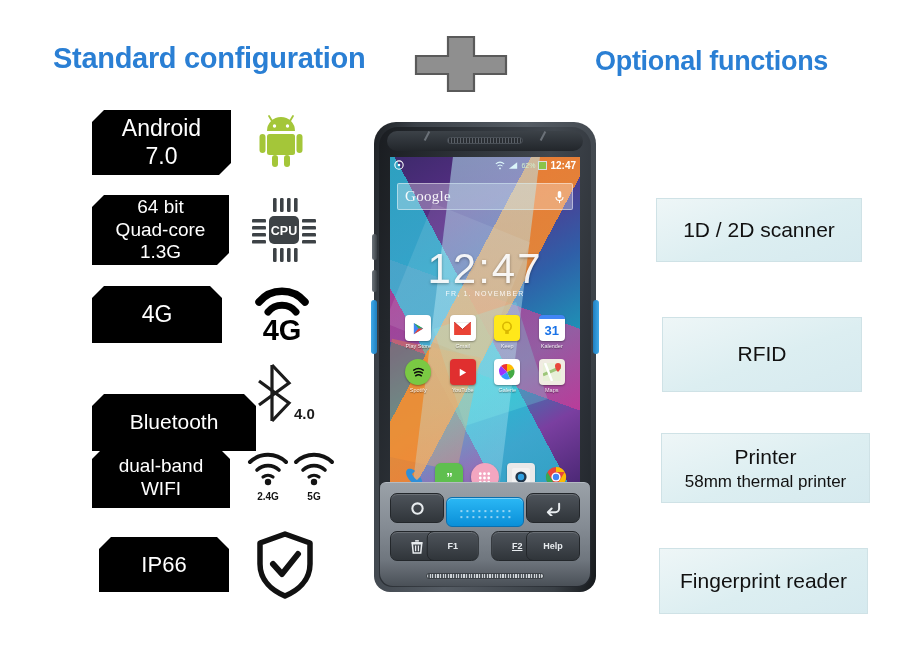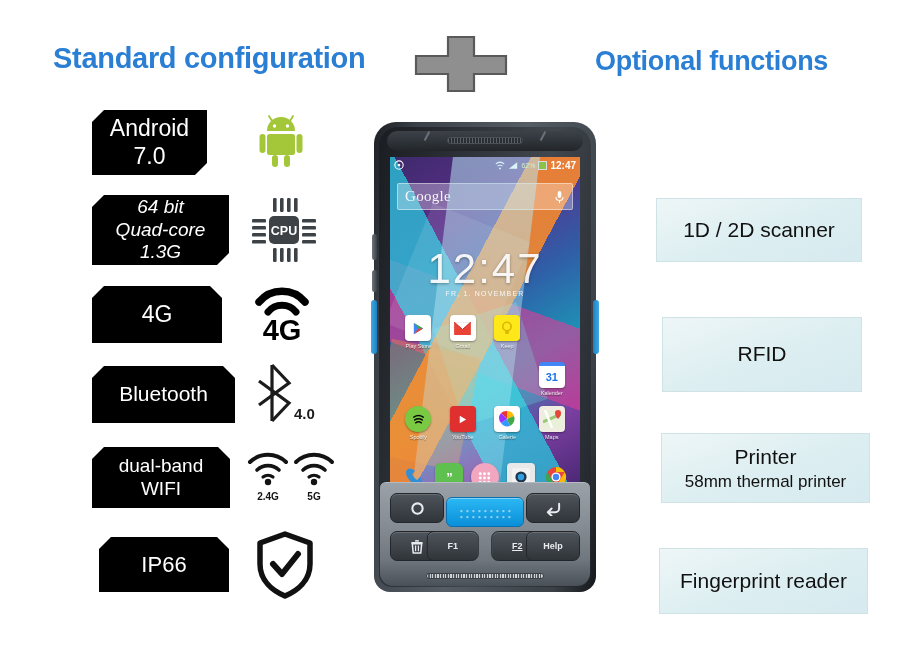--- a/index.html
+++ b/index.html
@@ -42,27 +42,27 @@
     -webkit-clip-path: polygon(12px 0, calc(100% - 12px) 0, 100% 12px, 100% 100%, 0 100%, 0 12px);
     clip-path: polygon(12px 0, calc(100% - 12px) 0, 100% 12px, 100% 100%, 0 100%, 0 12px);
   }
   .spec-icon {
     position:absolute;
     display:flex; align-items:center; justify-content:center;
   }
 
   
   #row-android  { left:92px;  top:110px; }
-  #row-android  .spec-box { width:115px; height:65px; font-size:23px; }
+  #row-android  .spec-box { width:139px; height:65px; font-size:23px; }
   #row-cpu      { left:92px;  top:195px; }
-  #row-cpu      .spec-box { width:137px; height:70px; font-size:19px;font-style:italic; }
+  #row-cpu      .spec-box { width:137px; height:70px; font-size:19px; }
   #row-4g       { left:92px;  top:286px; }
   #row-4g       .spec-box { width:130px; height:57px; font-size:23px; }
   #row-bt       { left:92px;  top:366px; }
-  #row-bt       .spec-box { width:143px; height:57px; font-size:21px; }
+  #row-bt       .spec-box { width:164px; height:57px; font-size:21px;margin-top:28px; }
   #row-wifi     { left:92px;  top:447px; }
   #row-wifi     .spec-box { width:138px; height:61px; font-size:19px; }
   #row-ip66     { left:99px;  top:537px; }
   #row-ip66     .spec-box { width:130px; height:55px; font-size:22px; }
 
   
   .opt-box {
     position:absolute;
     background:linear-gradient(160deg,#eef6f7 0%, #dceef1 55%, #d6eaef 100%);
     border:1px solid #cfe2e6;
@@ -444,21 +444,21 @@
         <div class="app">
           <div class="app-ic" style="background:#ffe81a;">
             <svg width="12" height="15" viewBox="0 0 12 15">
                 <circle cx="6" cy="5.5" r="4.2" fill="none" stroke="#d9b800" stroke-width="1.6"></circle>
                 <rect x="4.2" y="9.5" width="3.6" height="3.4" fill="#d9b800"></rect>
               </svg>
           </div>
           <div class="app-lbl">Keep</div>
         </div>
         <div class="app">
-          <div class="app-ic" style="background:#ffffff; color:#1a73e8; font-size:11px; border-top:4px solid #4285f4;margin-top:47px;">
+          <div class="app-ic" style="background:#ffffff; color:#1a73e8; font-size:13px; border-top:4px solid #4285f4;">
             <span>31</span>
           </div>
           <div class="app-lbl">Kalender</div>
         </div>
       </div>
 
       <div class="app-rowline">
         <div class="app">
           <div class="app-ic" style="background:#7ac943; border-radius:50%;">
             <svg width="17" height="17" viewBox="0 0 18 18">

